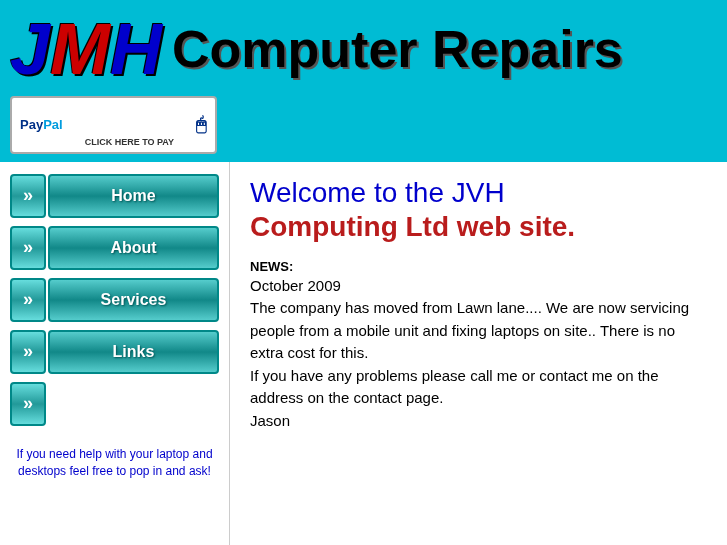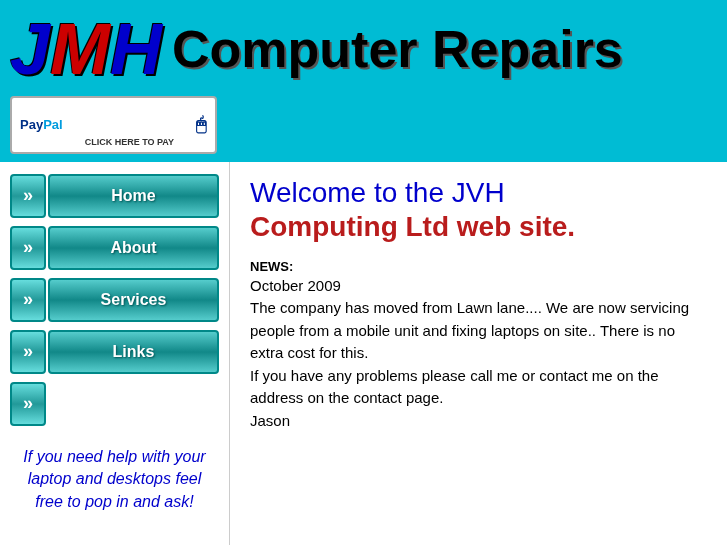--- a/index.html
+++ b/index.html
@@ -138,24 +138,23 @@
       align-items: center;
       justify-content: center;
       color: #fff;
       font-size: 16px;
       font-weight: bold;
       text-shadow: 1px 1px 2px #055;
       margin-left: 2px;
     }
     .sidebar-note {
       margin: 16px 12px 8px 12px;
-      font-size: 16px;
+      font-size: 12px;
       color: #0000cc;
       text-align: center;
-      font-style: italic;
       line-height: 1.4;
     }
 
     
     .content {
       flex: 1;
       padding: 15px 20px;
     }
     .welcome-line1 {
       font-size: 28px;

